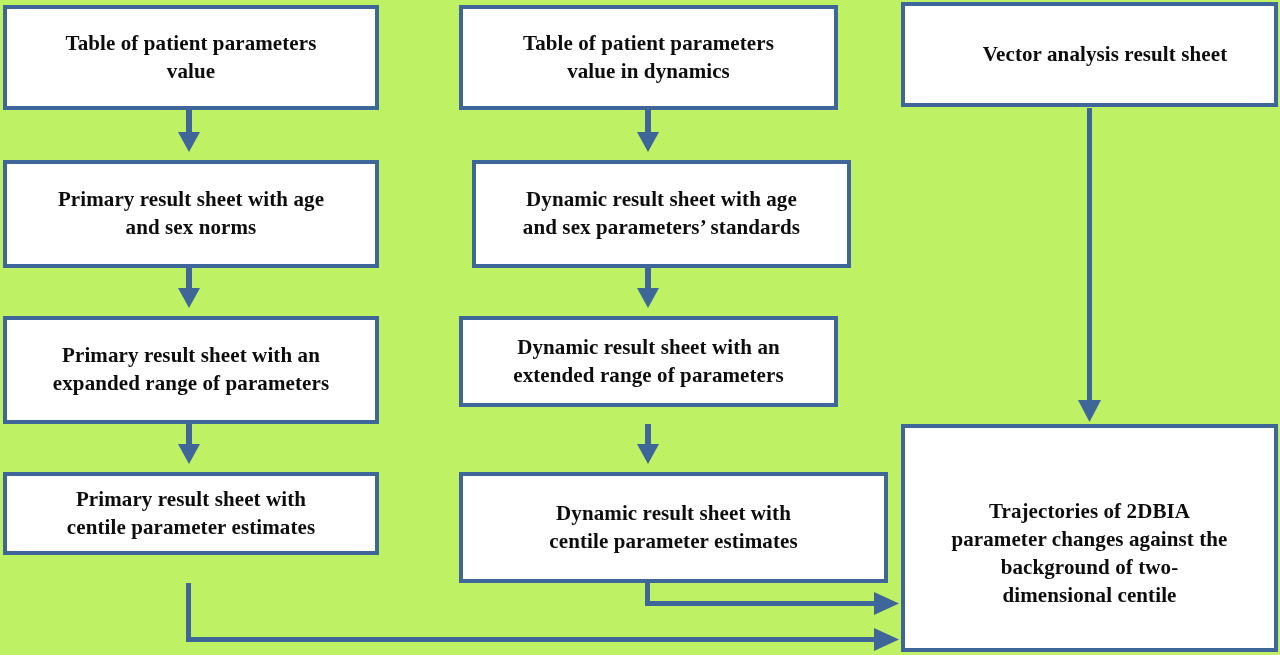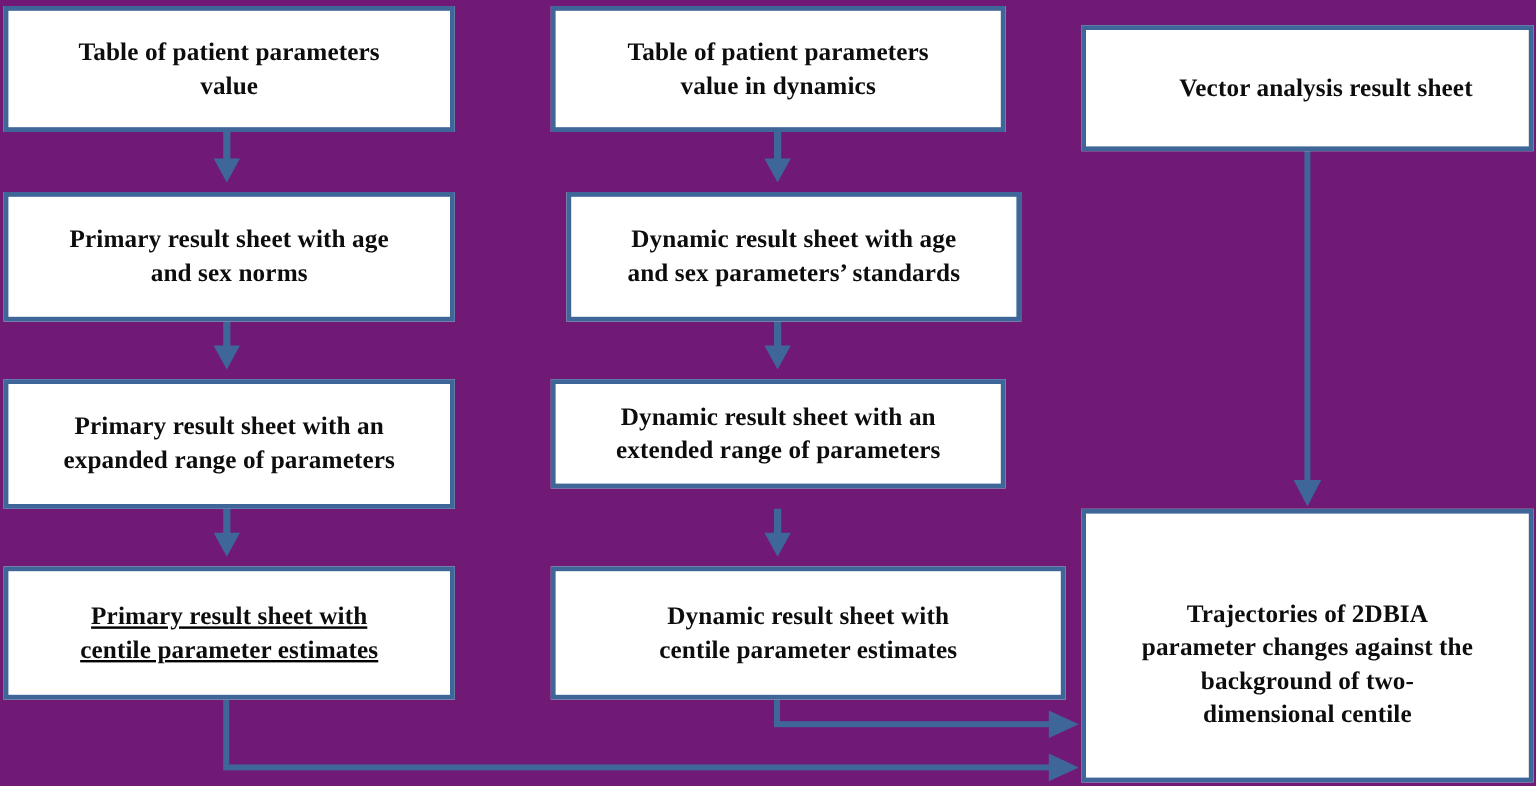--- a/index.html
+++ b/index.html
@@ -5,21 +5,21 @@
 <style>
   html, body {
     margin: 0;
     padding: 0;
     background: #ffffff;
   }
   #canvas {
     position: relative;
     width: 1280px;
     height: 655px;
-    background: #701a75;
+    background: #bef264;
     overflow: hidden;
     font-family: "Liberation Serif", "DejaVu Serif", serif;
   }
   .node {
     position: absolute;
     box-sizing: border-box;
     border: 4px solid #3f6699;
     background: #ffffff;
     display: flex;
     align-items: center;
@@ -115,21 +115,21 @@
   <div class="node" style="left:3px; top:316px; width:376px; height:108px;">
     <span class="label">Primary result sheet with an
 expanded range of parameters</span>
   </div>
 
   <div class="node" style="left:3px; top:160px; width:376px; height:108px;">
     <span class="label">Primary result sheet with age
 and sex norms</span>
   </div>
 
-  <div class="node" style="left:3px; top:472px; width:376px; height:111px;text-decoration:underline;">
+  <div class="node" style="left:3px; top:472px; width:376px; height:83px;">
     <span class="label">Primary result sheet with
 centile parameter estimates</span>
   </div>
 
   <div class="node" style="left:459px; top:5px; width:379px; height:105px;">
     <span class="label">Table of patient parameters
 value in dynamics</span>
   </div>
 
   <div class="node" style="left:459px; top:160px; width:379px; height:108px;margin-left:13px;">
@@ -140,21 +140,21 @@
   <div class="node" style="left:459px; top:316px; width:379px; height:91px;">
     <span class="label">Dynamic result sheet with an
 extended range of parameters</span>
   </div>
 
   <div class="node" style="left:459px; top:472px; width:429px; height:111px;">
     <span class="label">Dynamic result sheet with
 centile parameter estimates</span>
   </div>
 
-  <div class="node" style="left:901px; top:21px; width:377px; height:105px;padding-left:31px;">
+  <div class="node" style="left:901px; top:2px; width:377px; height:105px;padding-left:31px;">
     <span class="label">Vector analysis result sheet</span>
   </div>
 
   <div class="node big" style="left:901px; top:424px; width:377px; height:228px;">
     <span class="label">Trajectories of 2DBIA
 parameter changes against the
 background of two-
 dimensional centile</span>
   </div>
 

